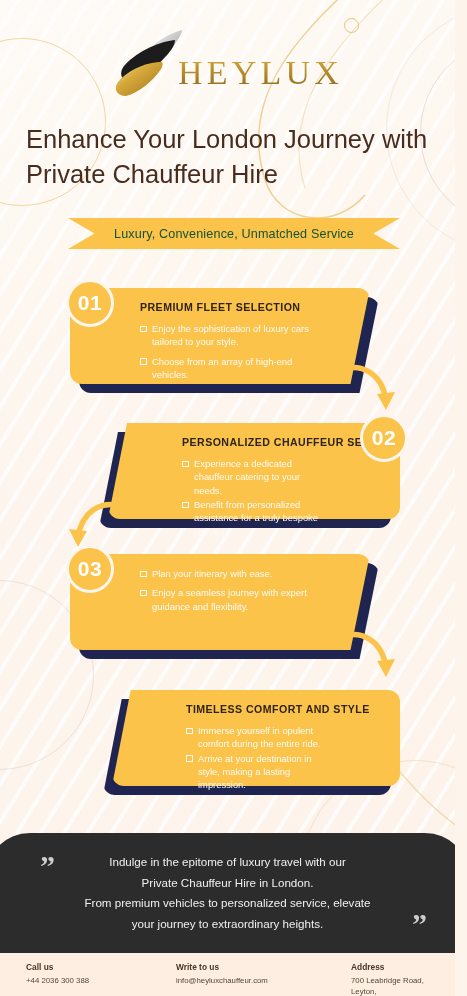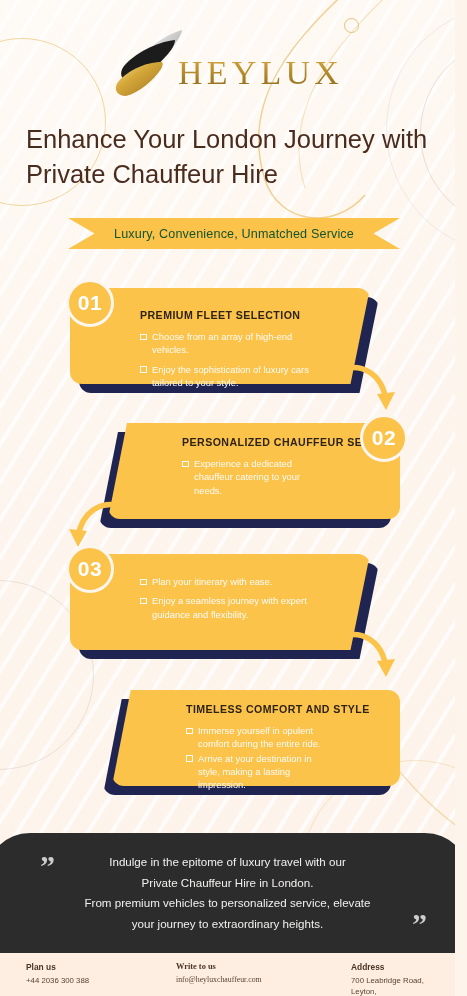--- a/index.html
+++ b/index.html
@@ -173,21 +173,21 @@
     border-radius: 12px;
     transform: translate(-9px, 9px);
   }
 
   .step-body {
     position: absolute;
     top: 0; bottom: 0;
     z-index: 3;
     padding-top: 13px;
   }
-  .step.right .step-body { left: 70px; right: 46px; margin-top: 8px; }
+  .step.right .step-body { left: 70px; right: 46px; }
   .step.left  .step-body { left: 74px; right: 72px; }
 
   .step-title {
     font-size: 10.6px;
     font-weight: bold;
     color: #2e2316;
     letter-spacing: .45px;
     margin-bottom: 9px;
     white-space: nowrap;
   }
@@ -263,21 +263,21 @@
   .contact {
     position: absolute;
     left: 0; right: 0; top: 953px;
     height: 43px;
     background: #fdeee1;
     padding: 9px 20px 0 26px;
     display: flex;
   }
   .contact-col { color: #4f3a2c; }
   .contact-col.c1 { width: 150px; }
-  .contact-col.c2 { width: 175px; font-family: Liberation Serif, serif; }
+  .contact-col.c2 { width: 175px; }
   .contact-col.c3 { flex: 1; }
   .contact-label {
     font-size: 8.4px;
     font-weight: bold;
     margin-bottom: 2.5px;
     color: #4a3526;
   }
   .contact-value {
     font-size: 7.8px;
     line-height: 1.42;
@@ -338,41 +338,42 @@
 
   <div class="step right" style="left:70px; top:288px; width:300px;">
     <div class="step-shadow"></div>
     <div class="step-card"></div>
     <div class="badge">
       <span>01</span>
     </div>
     <div class="step-body">
       <div class="step-title">PREMIUM FLEET SELECTION</div>
       <ul class="step-list">
+        <li>Enjoy the sophistication of luxury cars tailored to your style.</li>
         <li>Choose from an array of high-end vehicles.</li>
-        <li>Enjoy the sophistication of luxury cars tailored to your style.</li>
       </ul>
     </div>
   </div>
 
   <svg class="connector" style="left:336px;top:358px;width:70px;height:70px" viewBox="0 0 70 70">
     <path d="M4 12 C 26 4, 46 16, 50 42" fill="none" stroke="#fbc34a" stroke-width="5.5" stroke-linecap="round"></path>
     <path d="M41 36 L 50 52 L 59 34 Z" fill="#fbc34a"></path>
   </svg>
 
   <div class="step left tight" style="left:108px; top:423px; width:292px;">
     <div class="step-shadow"></div>
     <div class="step-card"></div>
     <div class="badge">
       <span>02</span>
     </div>
     <div class="step-body">
       <div class="step-title">PERSONALIZED CHAUFFEUR SERVICE</div>
       <ul class="step-list">
         <li>Experience a dedicated chauffeur catering to your needs.</li>
+        <li>Benefit from personalized assistance for a truly bespoke journey.</li>
       </ul>
     </div>
   </div>
 
   <svg class="connector" style="left:58px;top:495px;width:70px;height:70px" viewBox="0 0 70 70">
     <path d="M66 12 C 44 4, 24 16, 20 42" fill="none" stroke="#fbc34a" stroke-width="5.5" stroke-linecap="round"></path>
     <path d="M11 34 L 20 52 L 29 36 Z" fill="#fbc34a"></path>
   </svg>
 
   <div class="step right" style="left:70px; top:554px; width:300px;">
@@ -412,21 +413,21 @@
     <div class="quote-text">
       <div>Indulge in the epitome of luxury travel with our</div>
       <div>Private Chauffeur Hire in London.</div>
       <div>From premium vehicles to personalized service, elevate</div>
       <div>your journey to extraordinary heights.</div>
     </div>
   </div>
 
   <div class="contact">
     <div class="contact-col c1">
-      <div class="contact-label">Plan us</div>
+      <div class="contact-label">Call us</div>
       <div class="contact-value">+44 2036 300 388</div>
     </div>
     <div class="contact-col c2">
       <div class="contact-label">Write to us</div>
       <div class="contact-value">info@heyluxchauffeur.com</div>
     </div>
     <div class="contact-col c3">
       <div class="contact-label">Address</div>
       <div class="contact-value">700 Leabridge Road, Leyton,</div>
 

